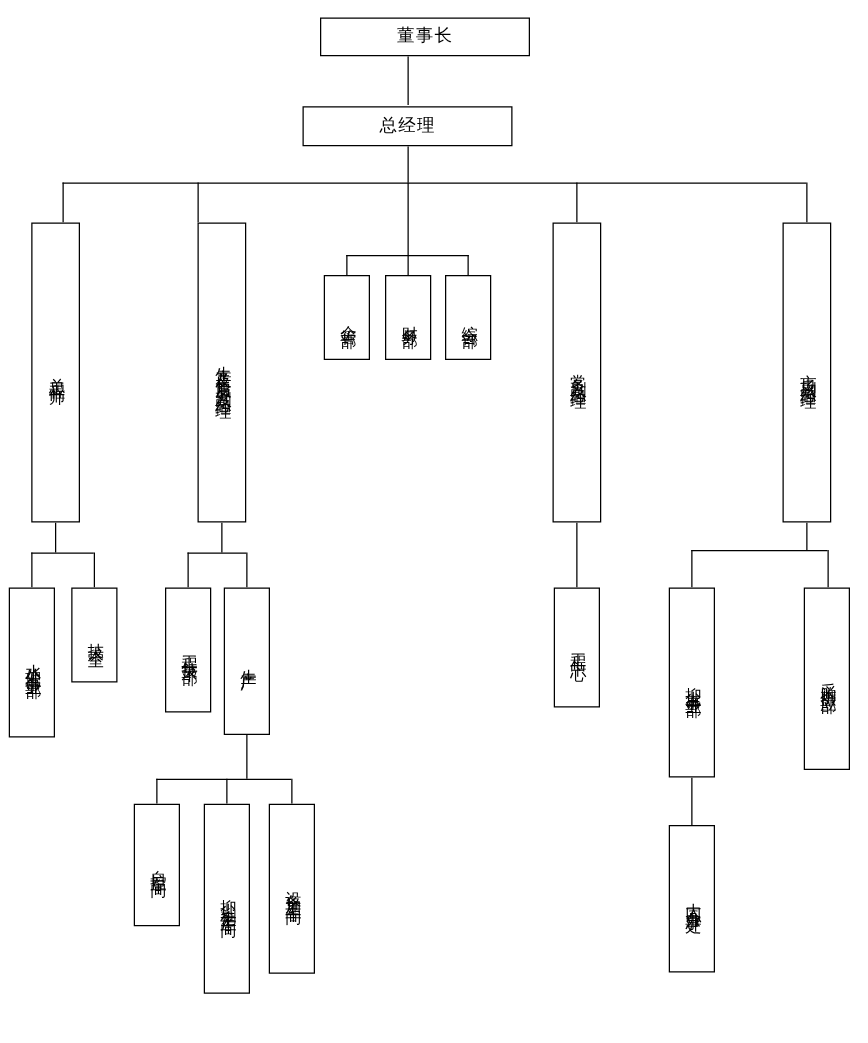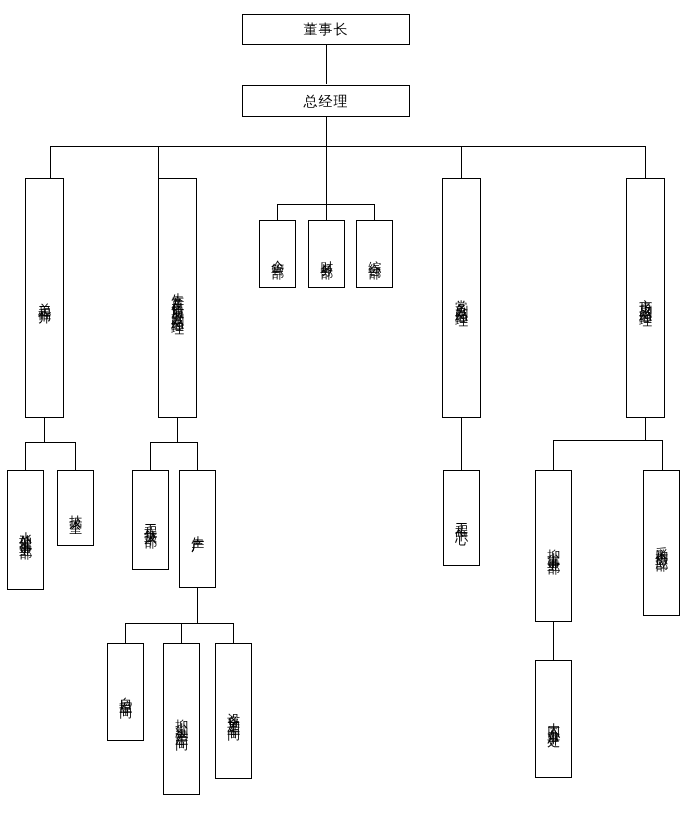--- a/index.html
+++ b/index.html
@@ -96,21 +96,21 @@
   <div class="line v" style="left:662px; top:440px; height:30px;"></div>
 
   <div class="line v" style="left:197px; top:588px; height:35px;"></div>
   <div class="line h" style="left:125px; top:623px; width:108px;"></div>
   <div class="line v" style="left:125px; top:623px; height:20px;"></div>
   <div class="line v" style="left:181px; top:623px; height:20px;"></div>
   <div class="line v" style="left:233px; top:623px; height:20px;"></div>
 
   <div class="line v" style="left:553px; top:622px; height:38px;"></div>
 
-  <div class="node h" style="left:242px; top:14px; width:168px; height:31px;">
+  <div class="node h" style="left:256px; top:14px; width:168px; height:31px;">
     <span class="txt">董事长</span>
   </div>
 
   <div class="node h" style="left:242px; top:85px; width:168px; height:32px;">
     <span class="txt">总经理</span>
   </div>
 
   <div class="node v" style="left:25px; top:178px; width:39px; height:240px;">
     <span class="txt">总工程师</span>
   </div>

